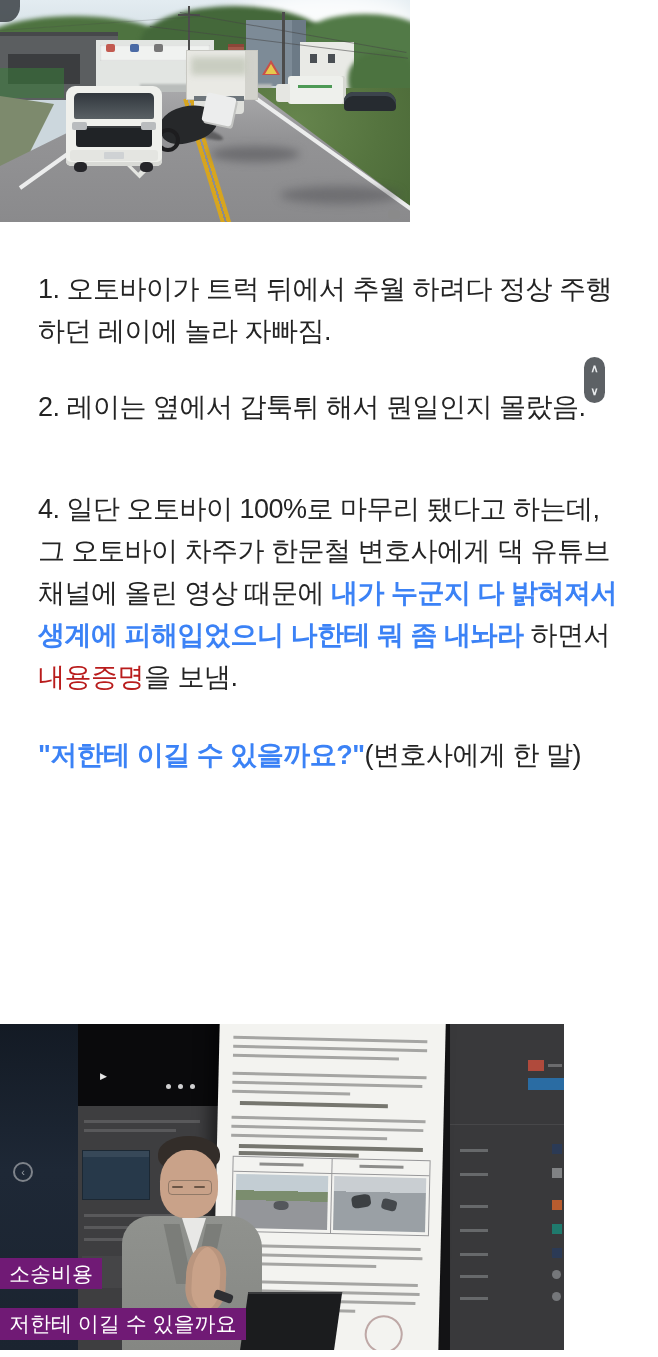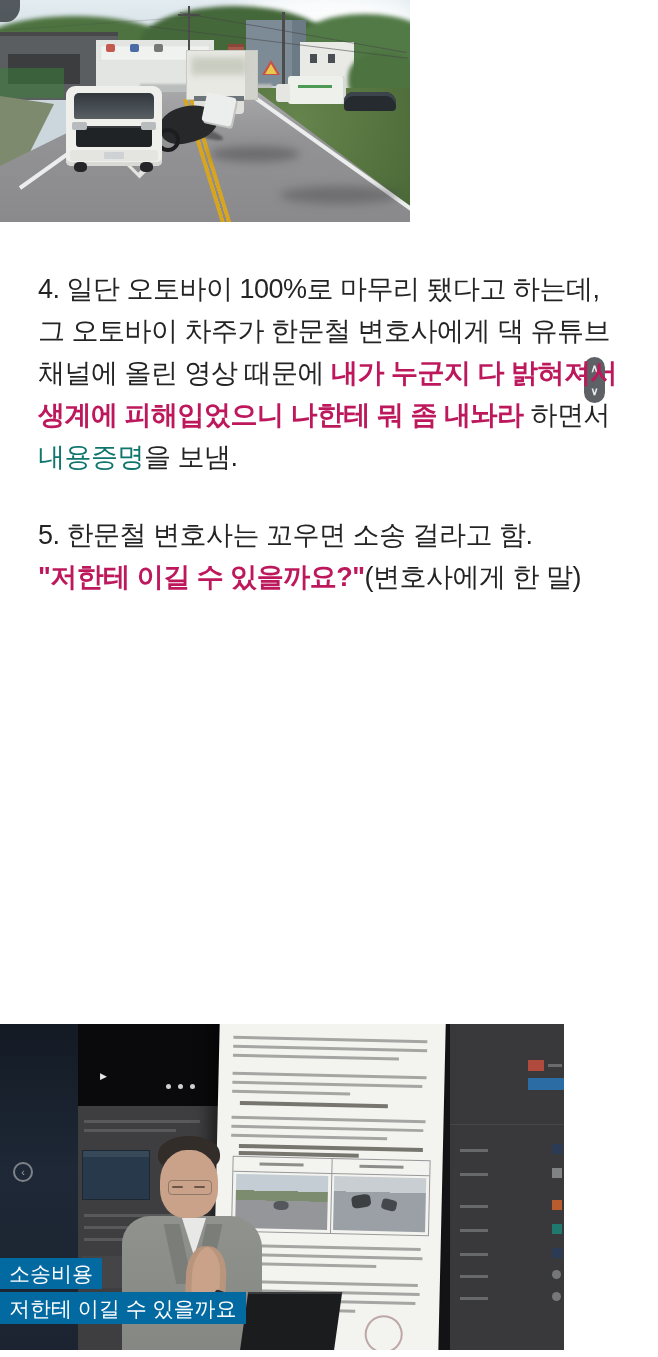--- a/index.html
+++ b/index.html
@@ -73,22 +73,22 @@
           display:flex;align-items:center;justify-content:center;}
   .chev{color:#e9ebed;font-size:11px;font-weight:bold;line-height:1;}
 
   
   #posttext{left:38px;top:268px;width:585px;color:#242424;font-size:27px;line-height:42px;letter-spacing:-0.5px;word-break:break-all;}
   #posttext p{margin:0;}
   .m1{margin-bottom:34px !important;}
   .m2{margin-bottom:60px !important;}
   .m3{margin-bottom:40px !important;}
   .m4{margin-bottom:36px !important;}
-  .red-bold{color:#be185d;font-weight:bold;}
-  .red-soft{color:#0f766e;}
+  .red-bold{color:#3b82f6;font-weight:bold;}
+  .red-soft{color:#b91c1c;}
   .blockline{display:block;}
 
   
   #botvid{left:0;top:1024px;width:564px;height:326px;background:#141416;overflow:hidden;}
   .navy{left:0;top:0;width:78px;height:326px;background:linear-gradient(180deg,#131a24 0%,#1e2836 45%,#1b2430 100%);z-index:1;}
   .backcircle{left:13px;top:138px;width:16px;height:16px;border:2px solid #7e838a;border-radius:50%;z-index:6;
               display:flex;align-items:center;justify-content:center;color:#9aa0a6;font-size:11px;line-height:1;}
   .webcolL{left:78px;top:0;width:142px;height:326px;background:#3e3e40;z-index:1;}
   .playerA{left:0;top:0;width:142px;height:82px;background:#0a0a0c;}
   .playtri{left:22px;top:48px;color:#e6e6e6;font-size:9px;line-height:1;}
@@ -130,24 +130,24 @@
   .face{left:160px;top:126px;width:58px;height:68px;background:#c9a289;border-radius:46% 46% 42% 42%;z-index:3;}
   .hair{left:158px;top:112px;width:62px;height:36px;background:#332d29;border-radius:50% 50% 42% 42%;z-index:3;}
   .eyeline{top:162px;width:11px;height:2px;background:#6b5546;border-radius:1px;z-index:4;}
   .glasses{left:168px;top:156px;width:42px;height:13px;border:1px solid rgba(90,80,70,.5);border-radius:4px;z-index:4;}
   .hands{left:186px;top:222px;width:40px;height:64px;background:#c9a289;border-radius:45% 45% 34% 34%;transform:rotate(3deg);z-index:4;
          box-shadow:inset 6px 0 0 rgba(0,0,0,.08), inset -6px 0 0 rgba(0,0,0,.08);}
   .watch{left:214px;top:268px;width:19px;height:9px;background:#2e2f33;border-radius:3px;transform:rotate(20deg);z-index:4;}
   .laptop{left:244px;top:268px;width:94px;height:58px;background:#1b1c1e;transform:skewX(-8deg);border-top:2px solid #3a3b3d;z-index:4;}
 
   
-  .capbar{left:0;background:#0369a1;color:#ffffff;font-size:21px;line-height:31px;padding:0 9px 0 9px;
-          white-space:nowrap;z-index:5;display:flex;align-items:flex-end;}
+  .capbar{left:0;background:#701a75;color:#ffffff;font-size:21px;line-height:31px;padding:0 9px 0 9px;
+          white-space:nowrap;z-index:5;display:flex;align-items:flex-start;}
   #cap1{top:234px;height:31px;}
-  #cap2{top:268px;height:32px;}
+  #cap2{top:284px;height:32px;}
 </style>
 </head>
 <body>
 
 <div id="stage">
 
   <section class="abs" id="topvid">
     <div class="abs sky"></div>
     <div class="abs cloud"></div>
     <div class="abs hill h1"></div>
@@ -221,22 +221,24 @@
   <div class="abs" id="scrollpill">
     <button class="scrbtn">
       <span class="chev">∧</span>
     </button>
     <button class="scrbtn">
       <span class="chev">∨</span>
     </button>
   </div>
 
   <article class="abs" id="posttext">
+    <p class="m1"><span>1. 오토바이가 트럭 뒤에서 추월 하려다 정상 주행하던 레이에 놀라 자빠짐.</span></p>
+    <p class="m2"><span>2. 레이는 옆에서 갑툭튀 해서 뭔일인지 몰랐음.</span></p>
     <p class="m4"><span>4. 일단 오토바이 100%로 마무리 됐다고 하는데, 그 오토바이 차주가 한문철 변호사에게 댁 유튜브 채널에 올린 영상 때문에 </span><span class="red-bold">내가 누군지 다 밝혀져서 생계에 피해입었으니 나한테 뭐 좀 내놔라</span><span> 하면서 </span><span class="red-soft">내용증명</span><span>을 보냄.</span></p>
-    <p><span class="blockline">5. 한문철 변호사는 꼬우면 소송 걸라고 함.</span><span class="red-bold">"저한테 이길 수 있을까요?"</span><span>(변호사에게 한 말)</span></p>
+    <p><span class="red-bold">"저한테 이길 수 있을까요?"</span><span>(변호사에게 한 말)</span></p>
   </article>
 
   <section class="abs" id="botvid">
     <div class="abs navy"></div>
     <div class="abs backcircle">
         <span>‹</span>
       </div>
 
     <div class="abs webcolL">
       <div class="abs playerA">

